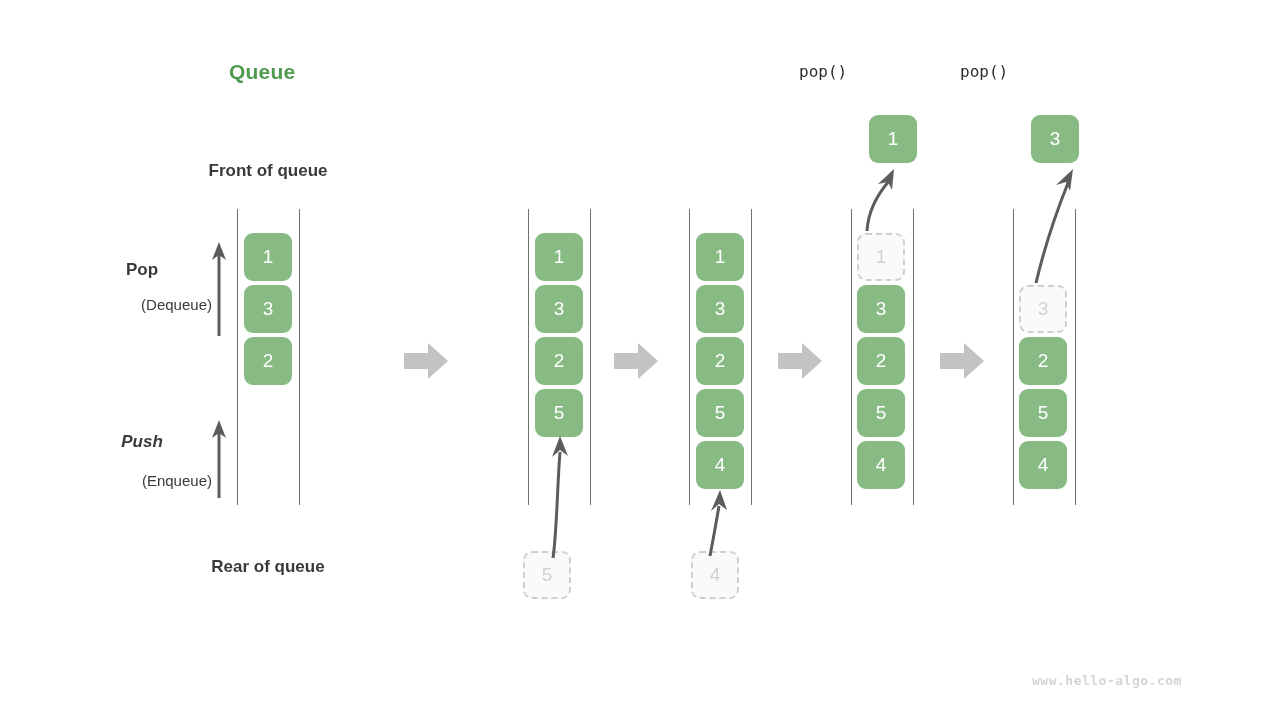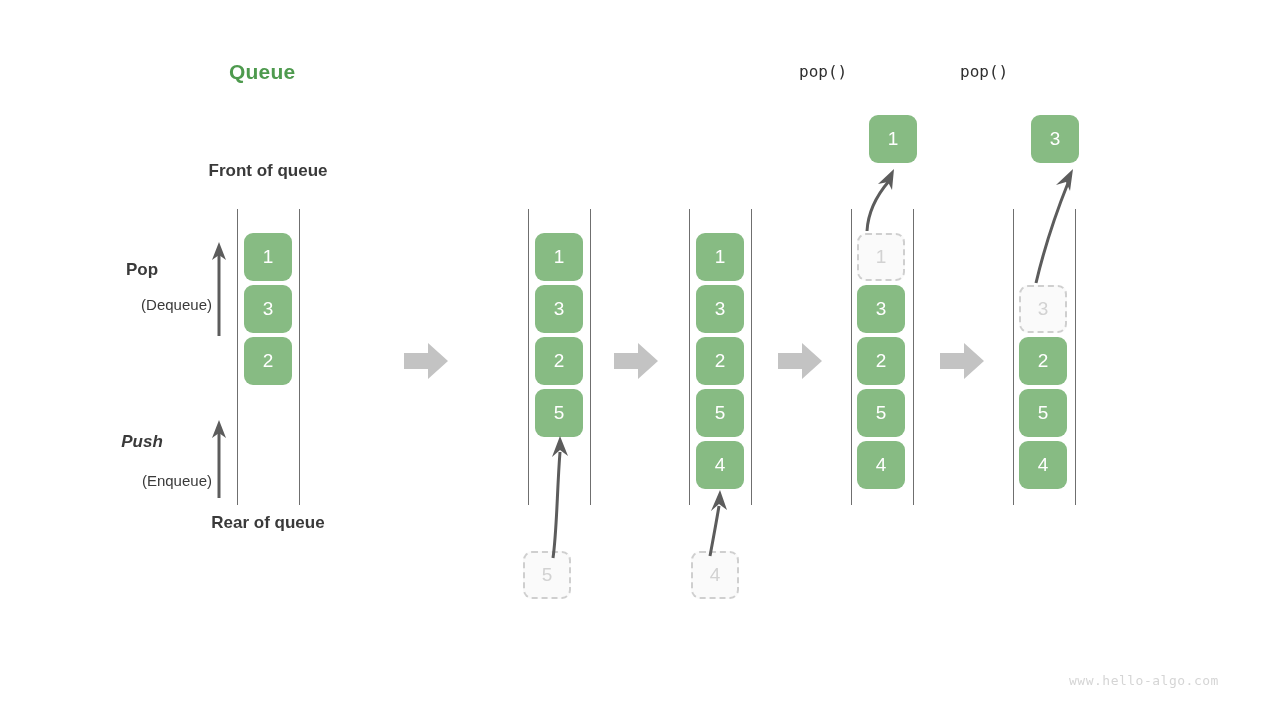--- a/index.html
+++ b/index.html
@@ -112,21 +112,21 @@
   .thinarrow svg { display: block; overflow: visible; }
 </style>
 </head>
 <body>
 
 <div id="stage">
 
   <div class="abs title-queue" style="left:229px; top:60px;">Queue</div>
 
   <div class="abs hdr-label" style="left:168px; top:161px; width:200px;">Front of queue</div>
-  <div class="abs hdr-label" style="left:168px; top:513px; width:200px;">Rear of queue</div>
+  <div class="abs hdr-label" style="left:168px; top:557px; width:200px;">Rear of queue</div>
 
   <div class="abs side-strong" style="left:72px; top:260px; width:140px;">Pop</div>
   <div class="abs side-sub" style="left:72px; top:296px; width:140px;">(Dequeue)</div>
 
   <div class="abs side-strong" style="left:72px; top:432px; width:140px;font-style:italic;">Push</div>
   <div class="abs side-sub" style="left:72px; top:472px; width:140px;">(Enqueue)</div>
 
   <div class="thinarrow" style="left:206px; top:240px;">
     <svg width="26" height="96" viewBox="0 0 26 96">
       <line x1="13" y1="96" x2="13" y2="14" stroke="#5c5c5c" stroke-width="3"></line>
@@ -241,15 +241,15 @@
   <div class="box" style="left:1019px; top:389px;">5</div>
   <div class="box" style="left:1019px; top:441px;">4</div>
 
   <div class="thinarrow" style="left:1026px; top:165px;">
     <svg width="70" height="120" viewBox="0 0 70 120">
       <path d="M 10 118 C 18 84, 30 48, 42 18" stroke="#5c5c5c" stroke-width="3" fill="none"></path>
       <polygon points="47,4 44,26 40,17 30,20" fill="#5c5c5c"></polygon>
     </svg>
   </div>
 
-  <div class="abs watermark" style="left:1069px; top:673px;">www.hello-algo.com</div>
+  <div class="abs watermark" style="left:1032px; top:673px;font-weight:bold;">www.hello-algo.com</div>
 
 </div>
 
 </body></html>

